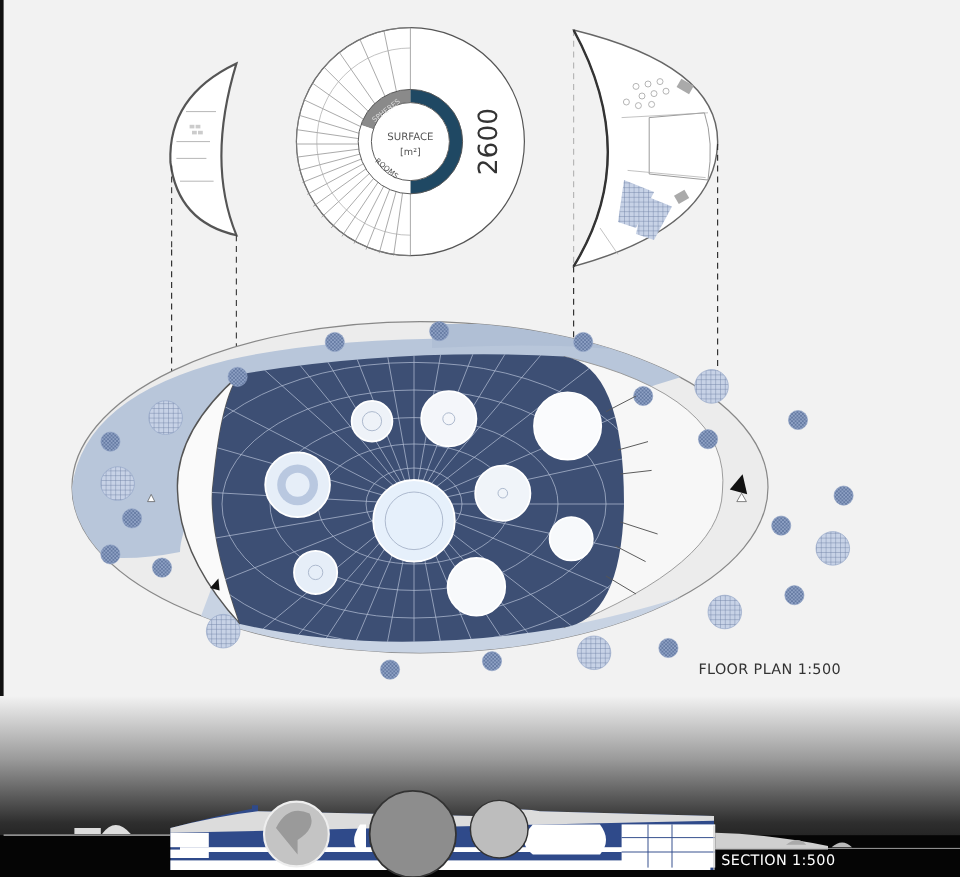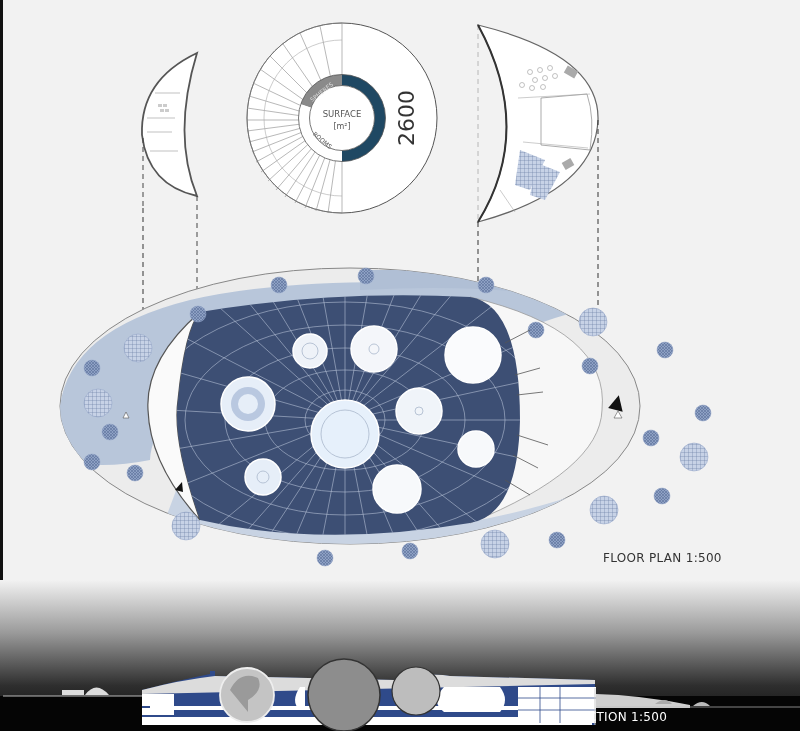--- a/index.html
+++ b/index.html
@@ -1,21 +1,21 @@
 <!DOCTYPE html>
 <html><head>
 <meta charset="utf-8">
 <style>
   html,body{margin:0;padding:0;}
   body{width:800px;height:731px;overflow:hidden;background:#f2f2f2;font-family:"Liberation Sans",sans-serif;position:relative;}
   .edge{position:absolute;left:0;top:0;width:3px;height:731px;background:#111;}
   svg{position:absolute;left:0;top:0;}
   .label{position:absolute;font-family:"DejaVu Sans",sans-serif;letter-spacing:0.3px;}
-  #plan-label{left:603px;top:551px;font-size:12px;color:#333;}
-  #section-label{left:572px;top:710px;font-size:12px;color:#fff;}
+  #plan-label{left:582px;top:551px;font-size:12px;color:#333;}
+  #section-label{left:601px;top:710px;font-size:12px;color:#fff;}
 </style>
 </head>
 <body>
 
 <div class="edge"></div>
 
 <svg width="800" height="731" viewBox="0 0 800 731">
   <defs>
     <pattern id="hatch" width="3" height="3" patternUnits="userSpaceOnUse">
       <rect width="3" height="3" fill="#8ea1c4"></rect>

